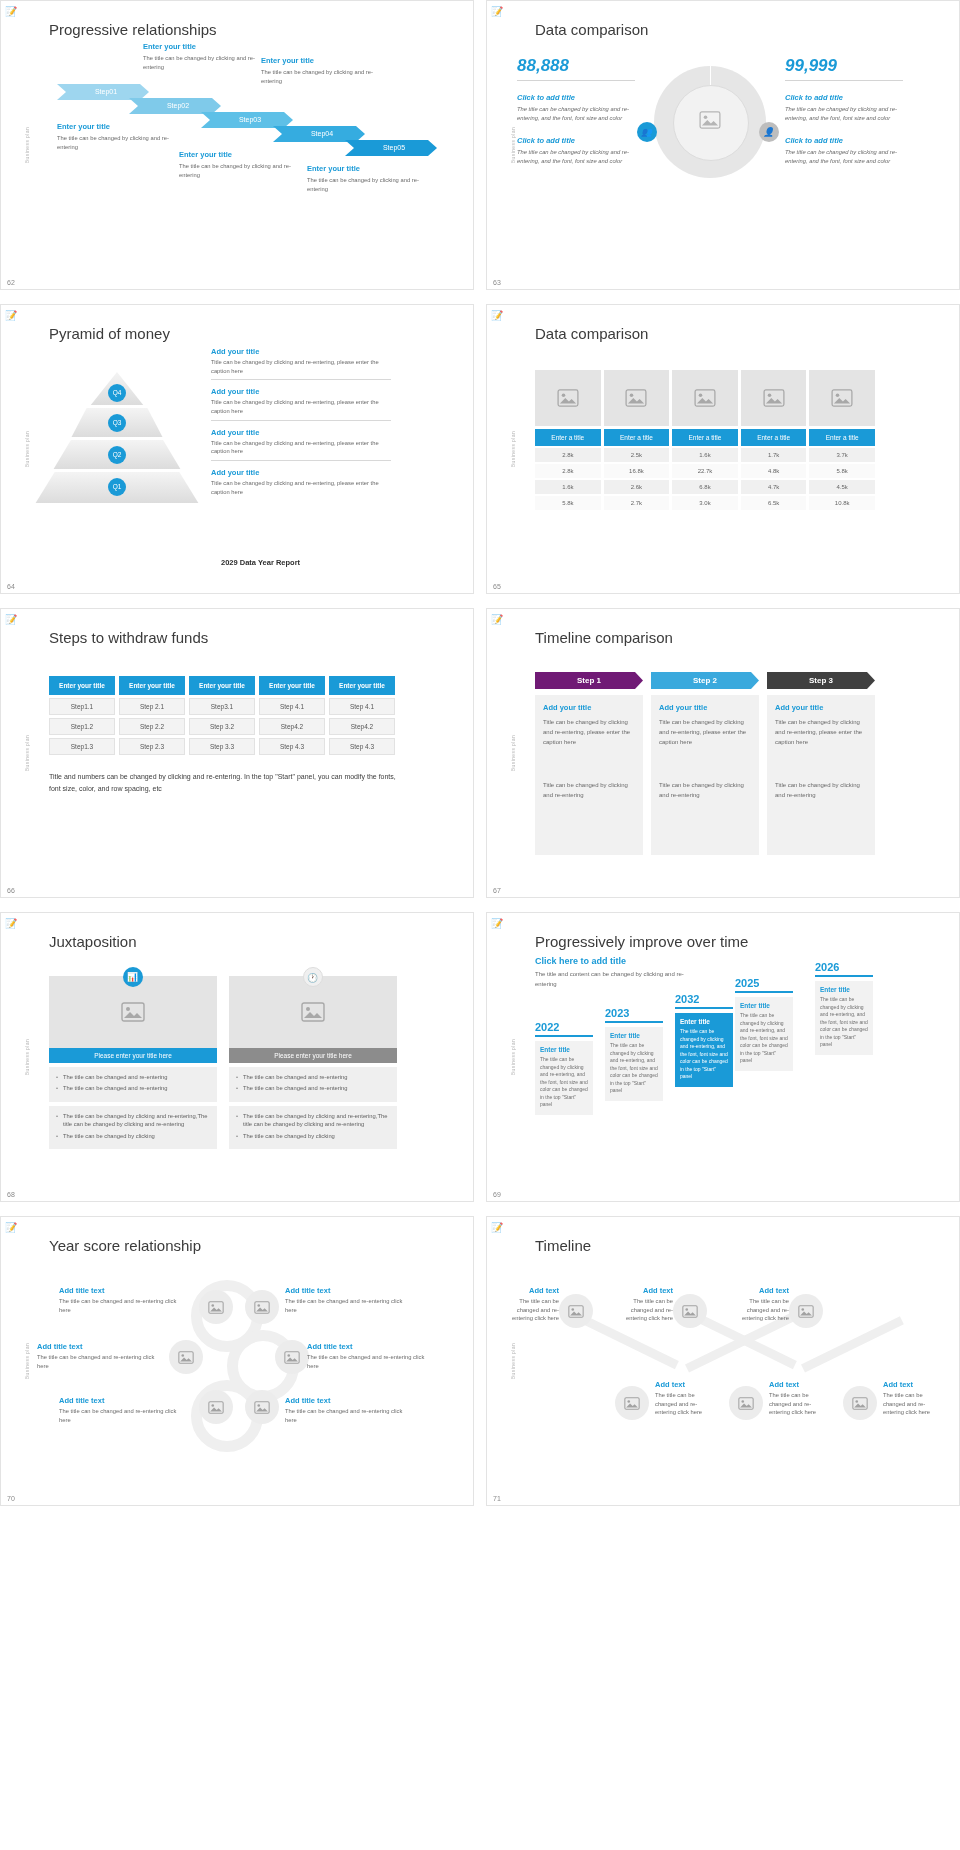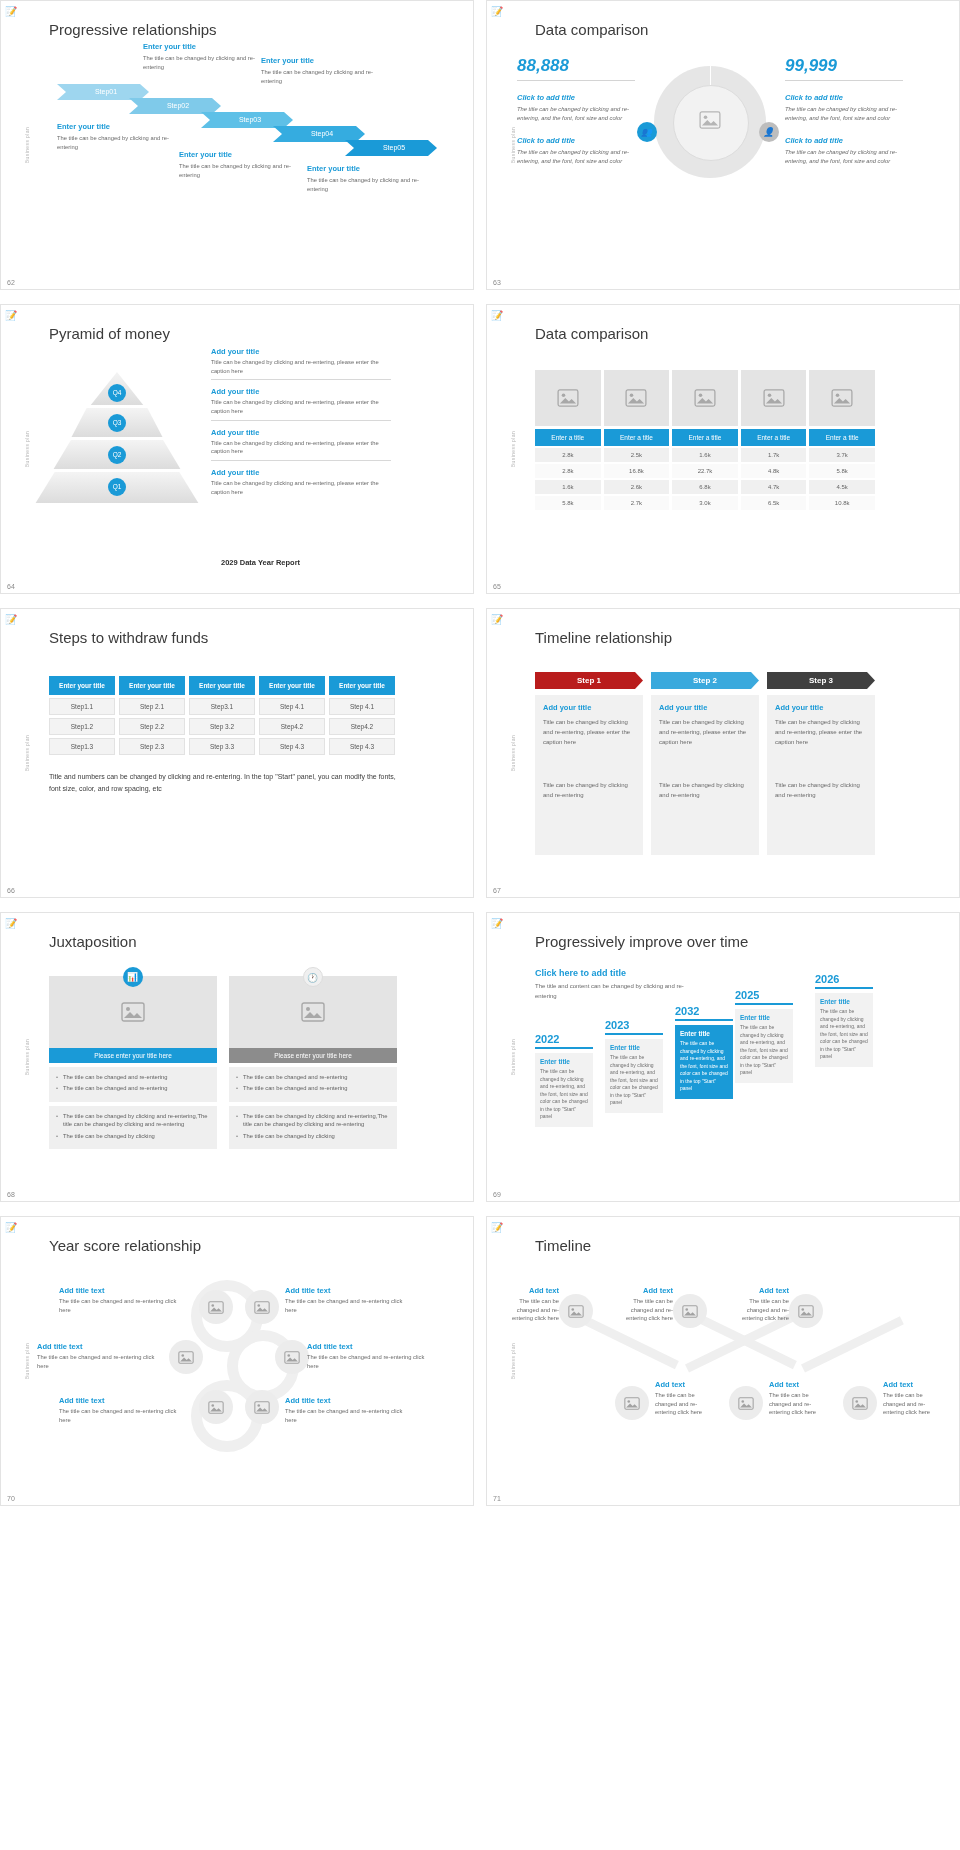--- a/index.html
+++ b/index.html
@@ -175,21 +175,21 @@
   .s68 .bl p:before { content: "•"; position: absolute; left: 0; color: #8a8a8a; }
   .s68 .circ {
     width: 20px; height: 20px; border-radius: 50%;
     position: absolute; top: -9px; left: 50%; transform: translateX(-50%);
     background: #1a9ad7; color: #fff; font-size: 9px; text-align: center; line-height: 20px;
   }
   .s68 .pw { position: relative; }
   .s68 .circ.gray { background: #f0f0f0; color: #777; border: 1px solid #ddd; }
 
   
-  .s69 .lead { margin: 18px 0 0 18px; width: 170px; }
+  .s69 .lead { margin: 6px 0 0 18px; width: 170px; }
   .s69 .lead .h { font-size: 9px; font-weight: bold; color: #1a9ad7; margin-bottom: 4px; }
   .s69 .lead .d { font-size: 6px; color: #6a6a6a; line-height: 1.6; }
   .s69 .steps { position: relative; height: 150px; margin-left: 10px; }
   .s69 .st { position: absolute; width: 58px; }
   .s69 .st .yr { font-size: 11px; font-weight: bold; color: #1a9ad7; margin-bottom: 2px; }
   .s69 .st .bar { height: 2px; background: #1a9ad7; margin-bottom: 4px; }
   .s69 .st .bx { background: #f2f2f2; padding: 5px 5px 6px; }
   .s69 .st .bx .h { font-size: 6.5px; font-weight: bold; color: #1a9ad7; margin-bottom: 3px; }
   .s69 .st .bx .d { font-size: 5px; color: #707070; line-height: 1.5; }
   .s69 .st.active .bx { background: #1a9ad7; }
@@ -463,23 +463,23 @@
         <div class="note">Title and numbers can be changed by clicking and re-entering. In the top "Start" panel, you can modify the fonts, font size, color, and row spacing, etc</div>
       </div>
     </div>
     <div class="slide-num">66</div>
   </div>
 
   <div class="slide s67">
     <div class="corner-icon">📝</div>
     <div class="side-label">Business plan</div>
     <div class="slide-inner">
-      <div class="title">Timeline relationship</div>
+      <div class="title">Timeline comparison</div>
       <div class="banners">
-        <div class="ban" style="background:#b91c1c;">Step 1</div>
+        <div class="ban" style="background:#701a75;">Step 1</div>
         <div class="ban" style="background:#3aa9dd;">Step 2</div>
         <div class="ban" style="background:#404040;">Step 3</div>
       </div>
       <div class="cols">
         <div class="cl">
           <div class="h">Add your title</div>
           <div class="d">Title can be changed by clicking and re-entering, please enter the caption here</div>
           <div class="d2">Title can be changed by clicking and re-entering</div>
         </div>
         <div class="cl">

